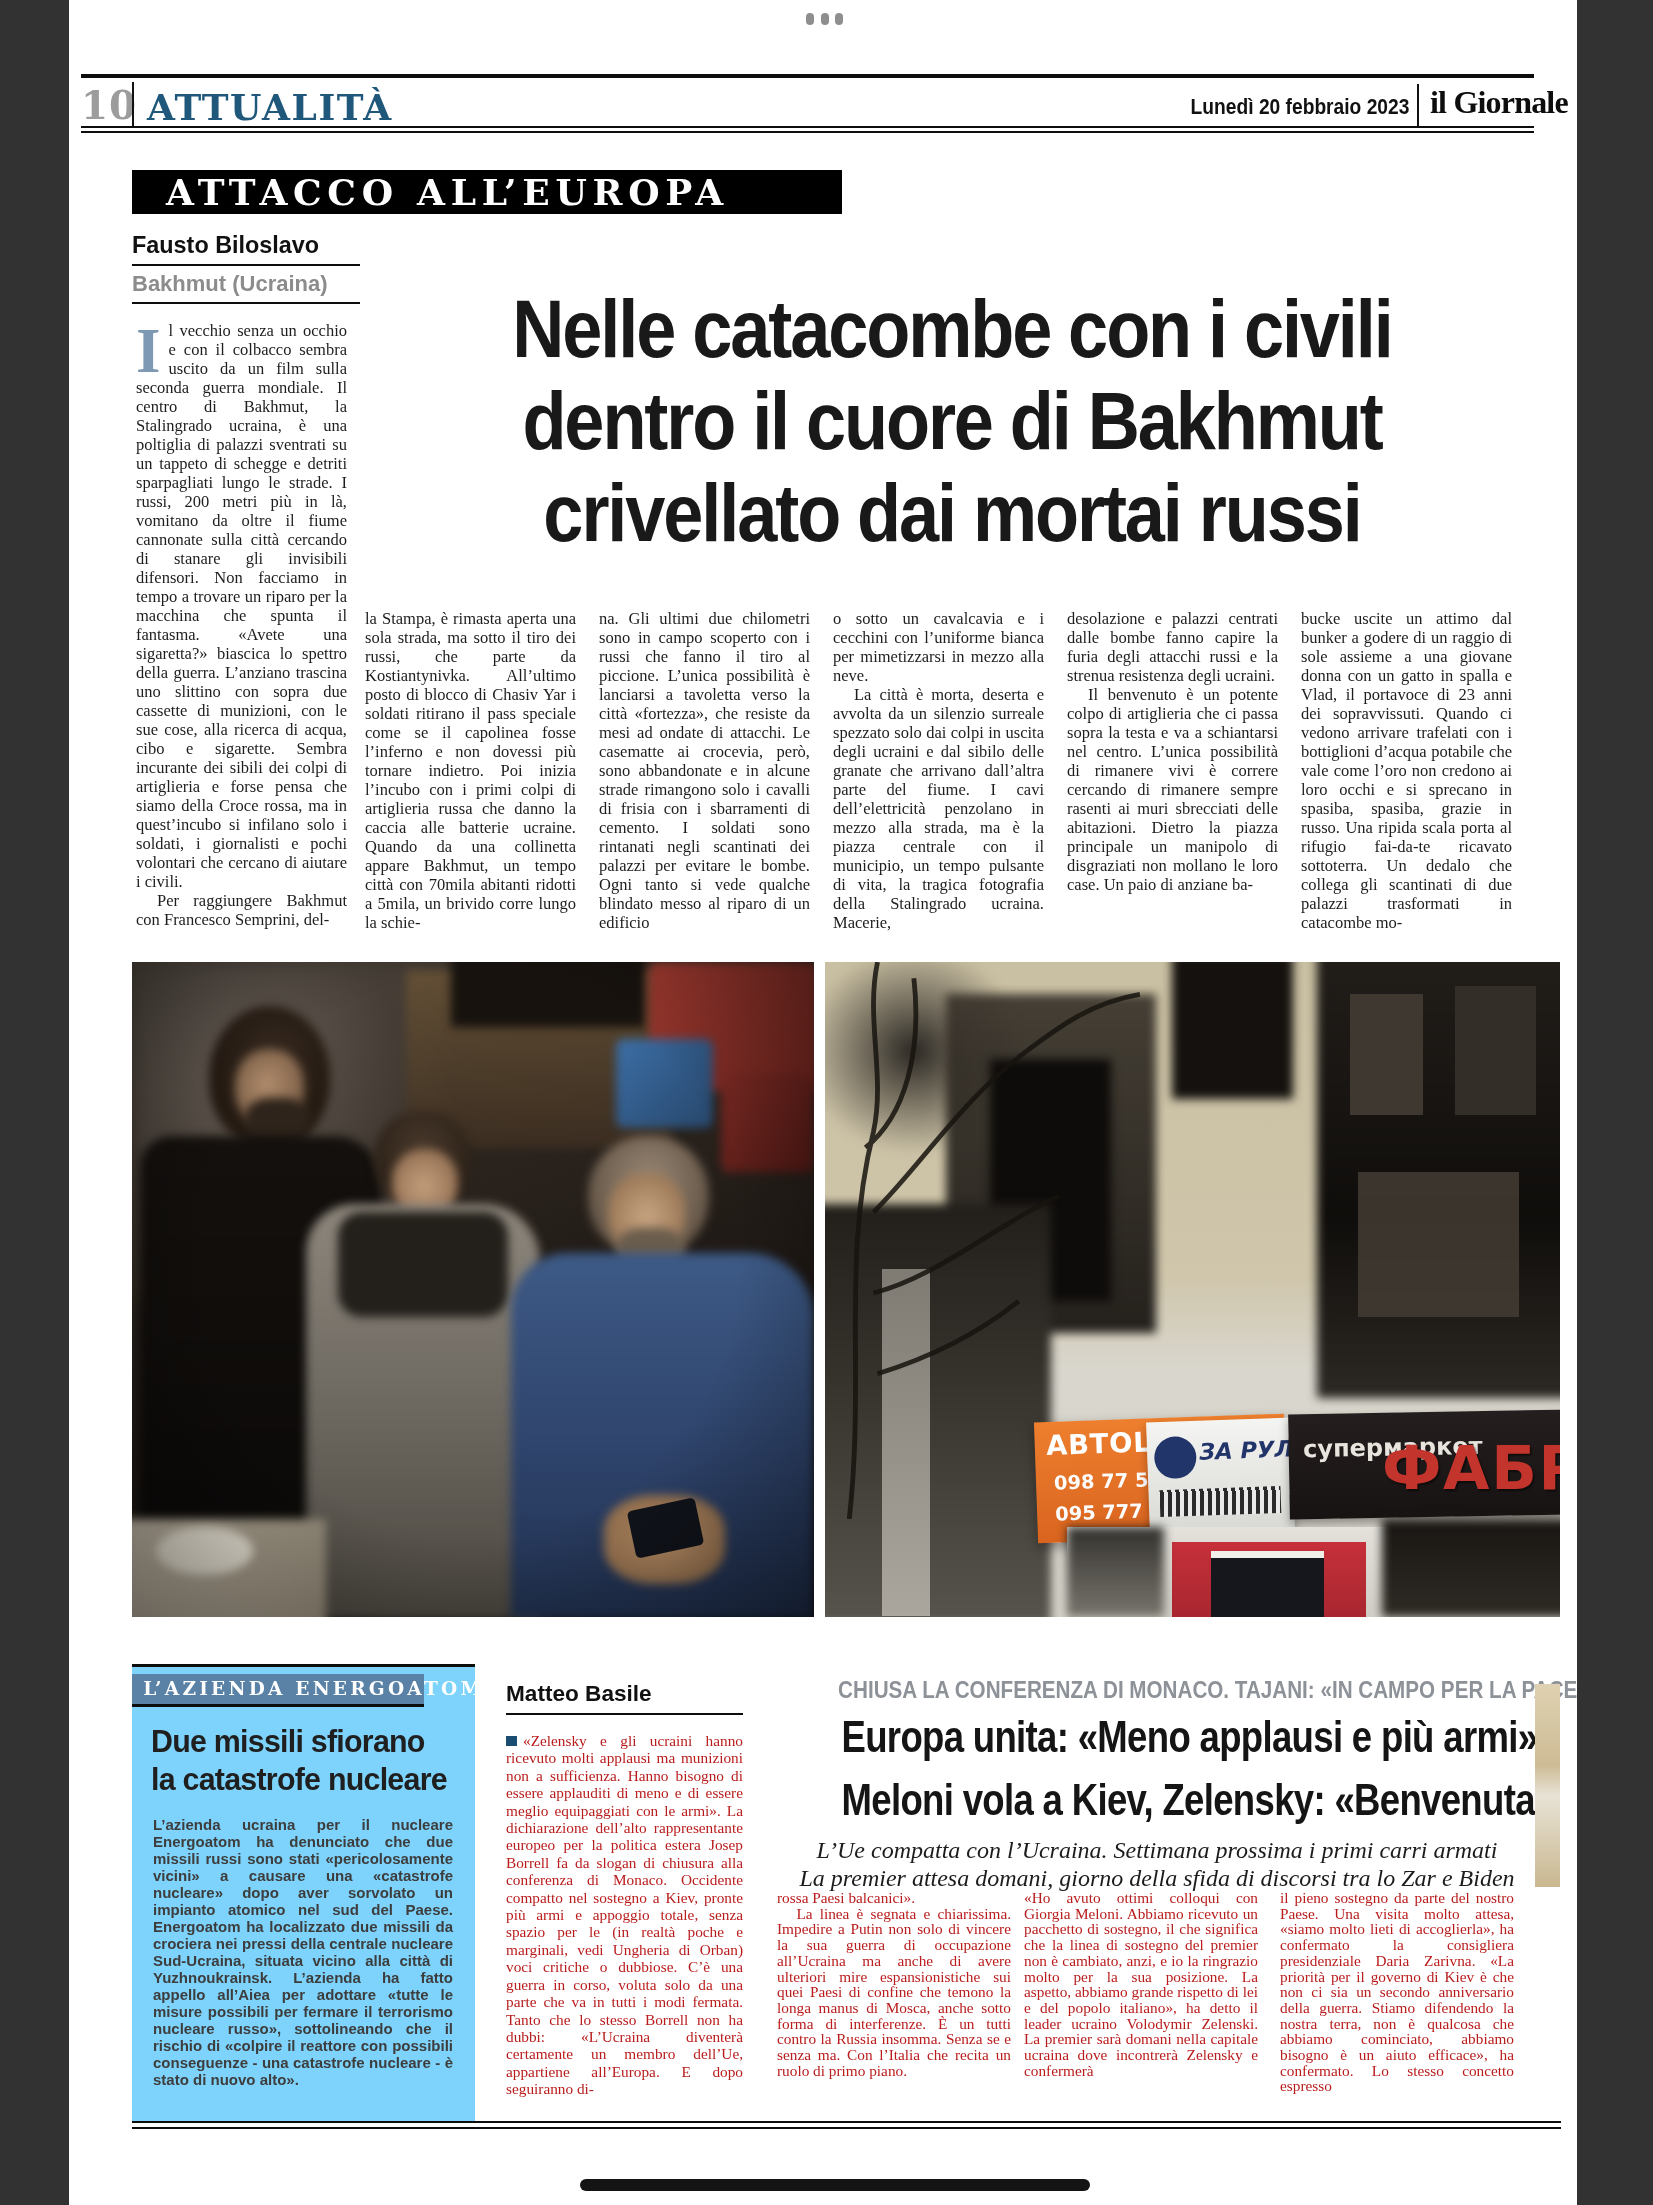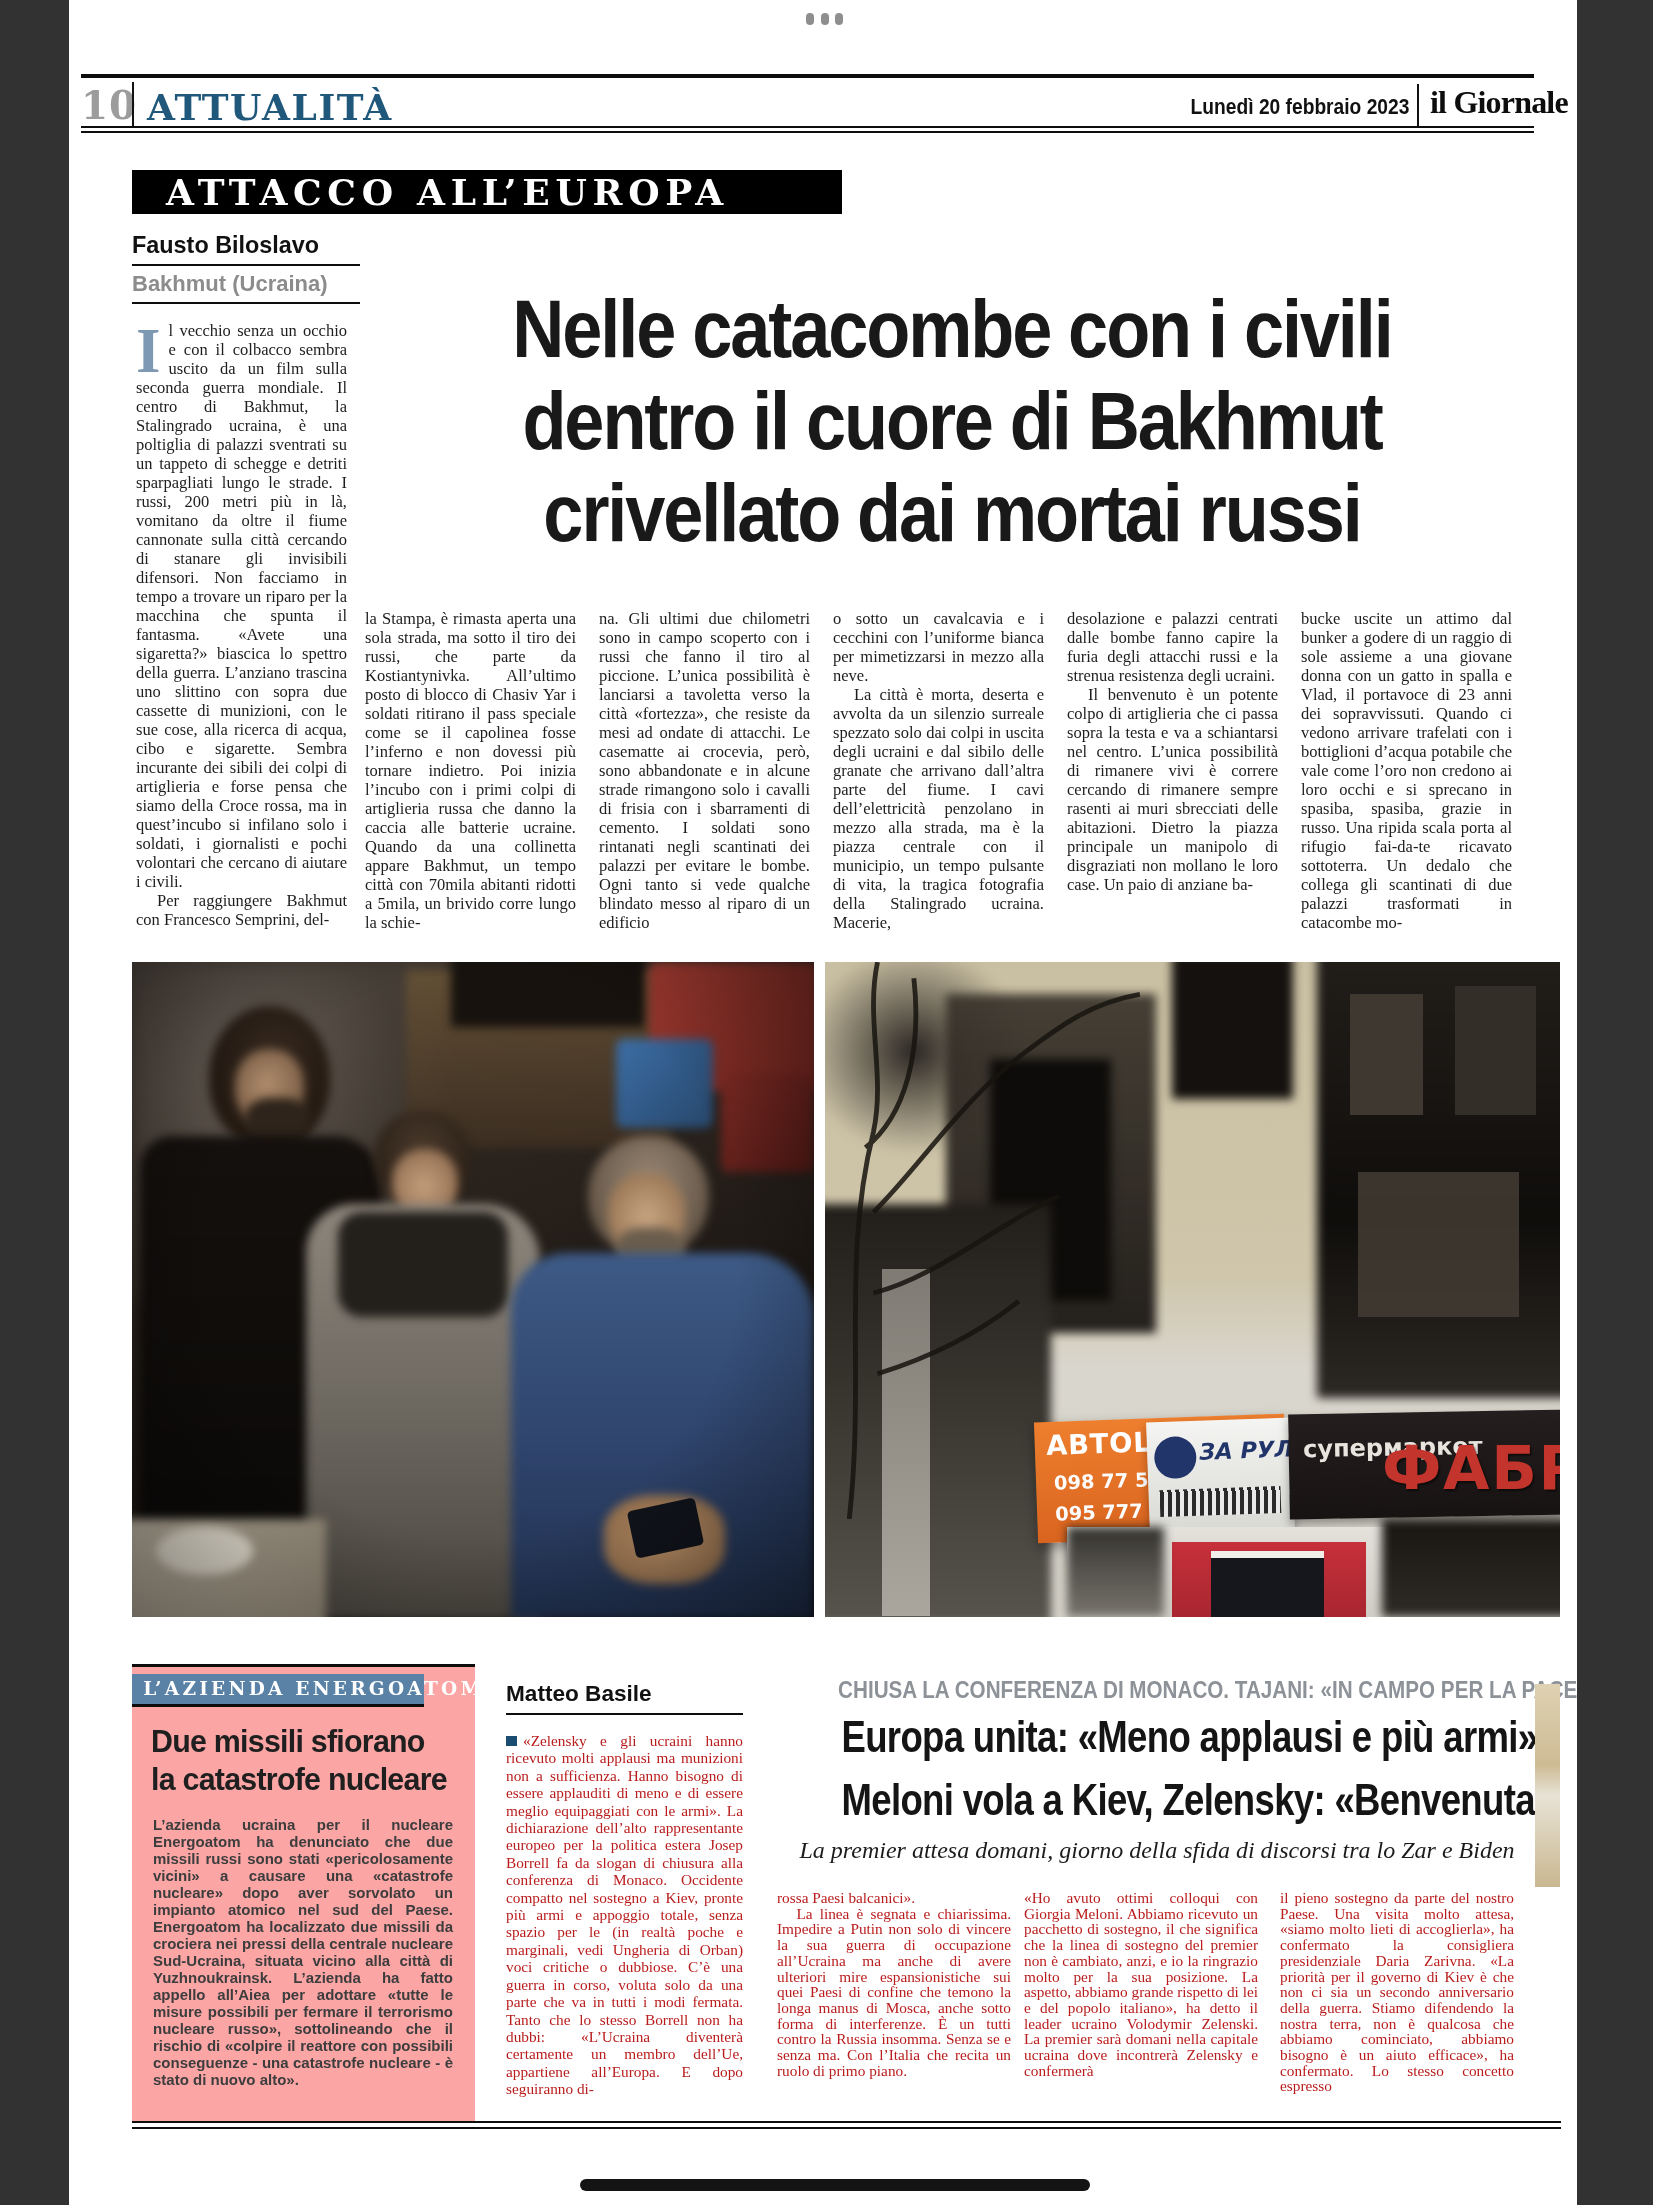--- a/index.html
+++ b/index.html
@@ -30,21 +30,21 @@
   .ncol{width:211px;font:16.5px/19px "Liberation Serif",serif;color:#1d1d1d;text-align:justify;}
   .ncol p{margin:0;text-indent:21px;}
   .ncol p.cont{text-indent:0;}
   .dropcap{float:left;font:bold 63px/50px "Liberation Serif",serif;color:#7e99b4;margin:4.8px 8px 0 0;}
   
   .photo{overflow:hidden;}
   .ph{position:absolute;}
   .blur{filter:blur(4.8px);}
   .blur2{filter:blur(9.7px);}
   
-  .box{background:#fca5a5;}
+  .box{background:#7dd3fc;}
   .boxband{background:#5a81a6;color:#fff;font:bold 18.6px/30px "DejaVu Serif",serif;letter-spacing:3.2px;padding-left:11.3px;white-space:nowrap;}
   .boxhead span{display:block;font:bold 32px/38px "Liberation Sans",sans-serif;color:#1f1f1f;letter-spacing:-0.8px;transform:scaleX(.95);transform-origin:0 50%;white-space:nowrap;}
   .boxbody{width:300px;font:bold 15px/17px "Liberation Sans",sans-serif;color:#3d3d3d;text-align:justify;}
   
   .kicker{width:759px;text-align:center;}
   .kicker span{display:inline-block;font:bold 24px "Liberation Sans",sans-serif;color:#8d9298;transform:scaleX(.86);transform-origin:50% 50%;white-space:nowrap;}
   .headline2{width:759px;text-align:center;color:#151515;}
   .headline2 span{display:block;font:bold 44px/63px "Liberation Sans",sans-serif;letter-spacing:-0.8px;transform:scaleX(.83);transform-origin:50% 50%;white-space:nowrap;}
   .subhead{width:856px;text-align:center;font:italic 24px/28px "Liberation Serif",serif;color:#1c1c1c;}
   .subhead span{display:block;white-space:nowrap;}
@@ -199,20 +199,21 @@
 <div class="abs rule" style="left:506px;top:1713px;width:237px;height:2.4px;"></div>
 
 <div class="abs kicker" style="left:777px;top:1676px;">
   <span>CHIUSA LA CONFERENZA DI MONACO. TAJANI: «IN CAMPO PER LA PACE»</span>
 </div>
 <div class="abs headline2" style="left:777px;top:1705px;">
   <span>Europa unita: «Meno applausi e più armi»</span>
   <span>Meloni vola a Kiev, Zelensky: «Benvenuta»</span>
 </div>
 <div class="abs subhead" style="left:729px;top:1836px;">
+  <span>L’Ue compatta con l’Ucraina. Settimana prossima i primi carri armati</span>
   <span>La premier attesa domani, giorno della sfida di discorsi tra lo Zar e Biden</span>
 </div>
 
 <div class="abs bcol first" style="left:506px;top:1732px;height:376px;overflow:hidden;">
   <p class="cont"><span class="bullet"></span><span>«Zelensky e gli ucraini hanno ricevuto molti applausi ma munizioni non a sufficienza. Hanno bisogno di essere applauditi di meno e di essere meglio equipaggiati con le armi». La dichiarazione dell’alto rappresentante europeo per la politica estera Josep Borrell fa da slogan di chiusura alla conferenza di Monaco. Occidente compatto nel sostegno a Kiev, pronte più armi e appoggio totale, senza spazio per le (in realtà poche e marginali, vedi Ungheria di Orban) voci critiche o dubbiose. C’è una guerra in corso, voluta solo da una parte che va in tutti i modi fermata. Tanto che lo stesso Borrell non ha dubbi: «L’Ucraina diventerà certamente un membro dell’Ue, appartiene all’Europa. E dopo seguiranno di-</span></p>
 </div>
 <div class="abs bcol" style="left:777px;top:1890px;height:229px;overflow:hidden;">
   <p class="cont">rossa Paesi balcanici».</p>
   <p>La linea è segnata e chiarissima. Impedire a Putin non solo di vincere la sua guerra di occupazione all’Ucraina ma anche di avere ulteriori mire espansionistiche sui quei Paesi di confine che temono la longa manus di Mosca, anche sotto forma di interferenze. È un tutti contro la Russia insomma. Senza se e senza ma. Con l’Italia che recita un ruolo di primo piano.</p>
 </div>

